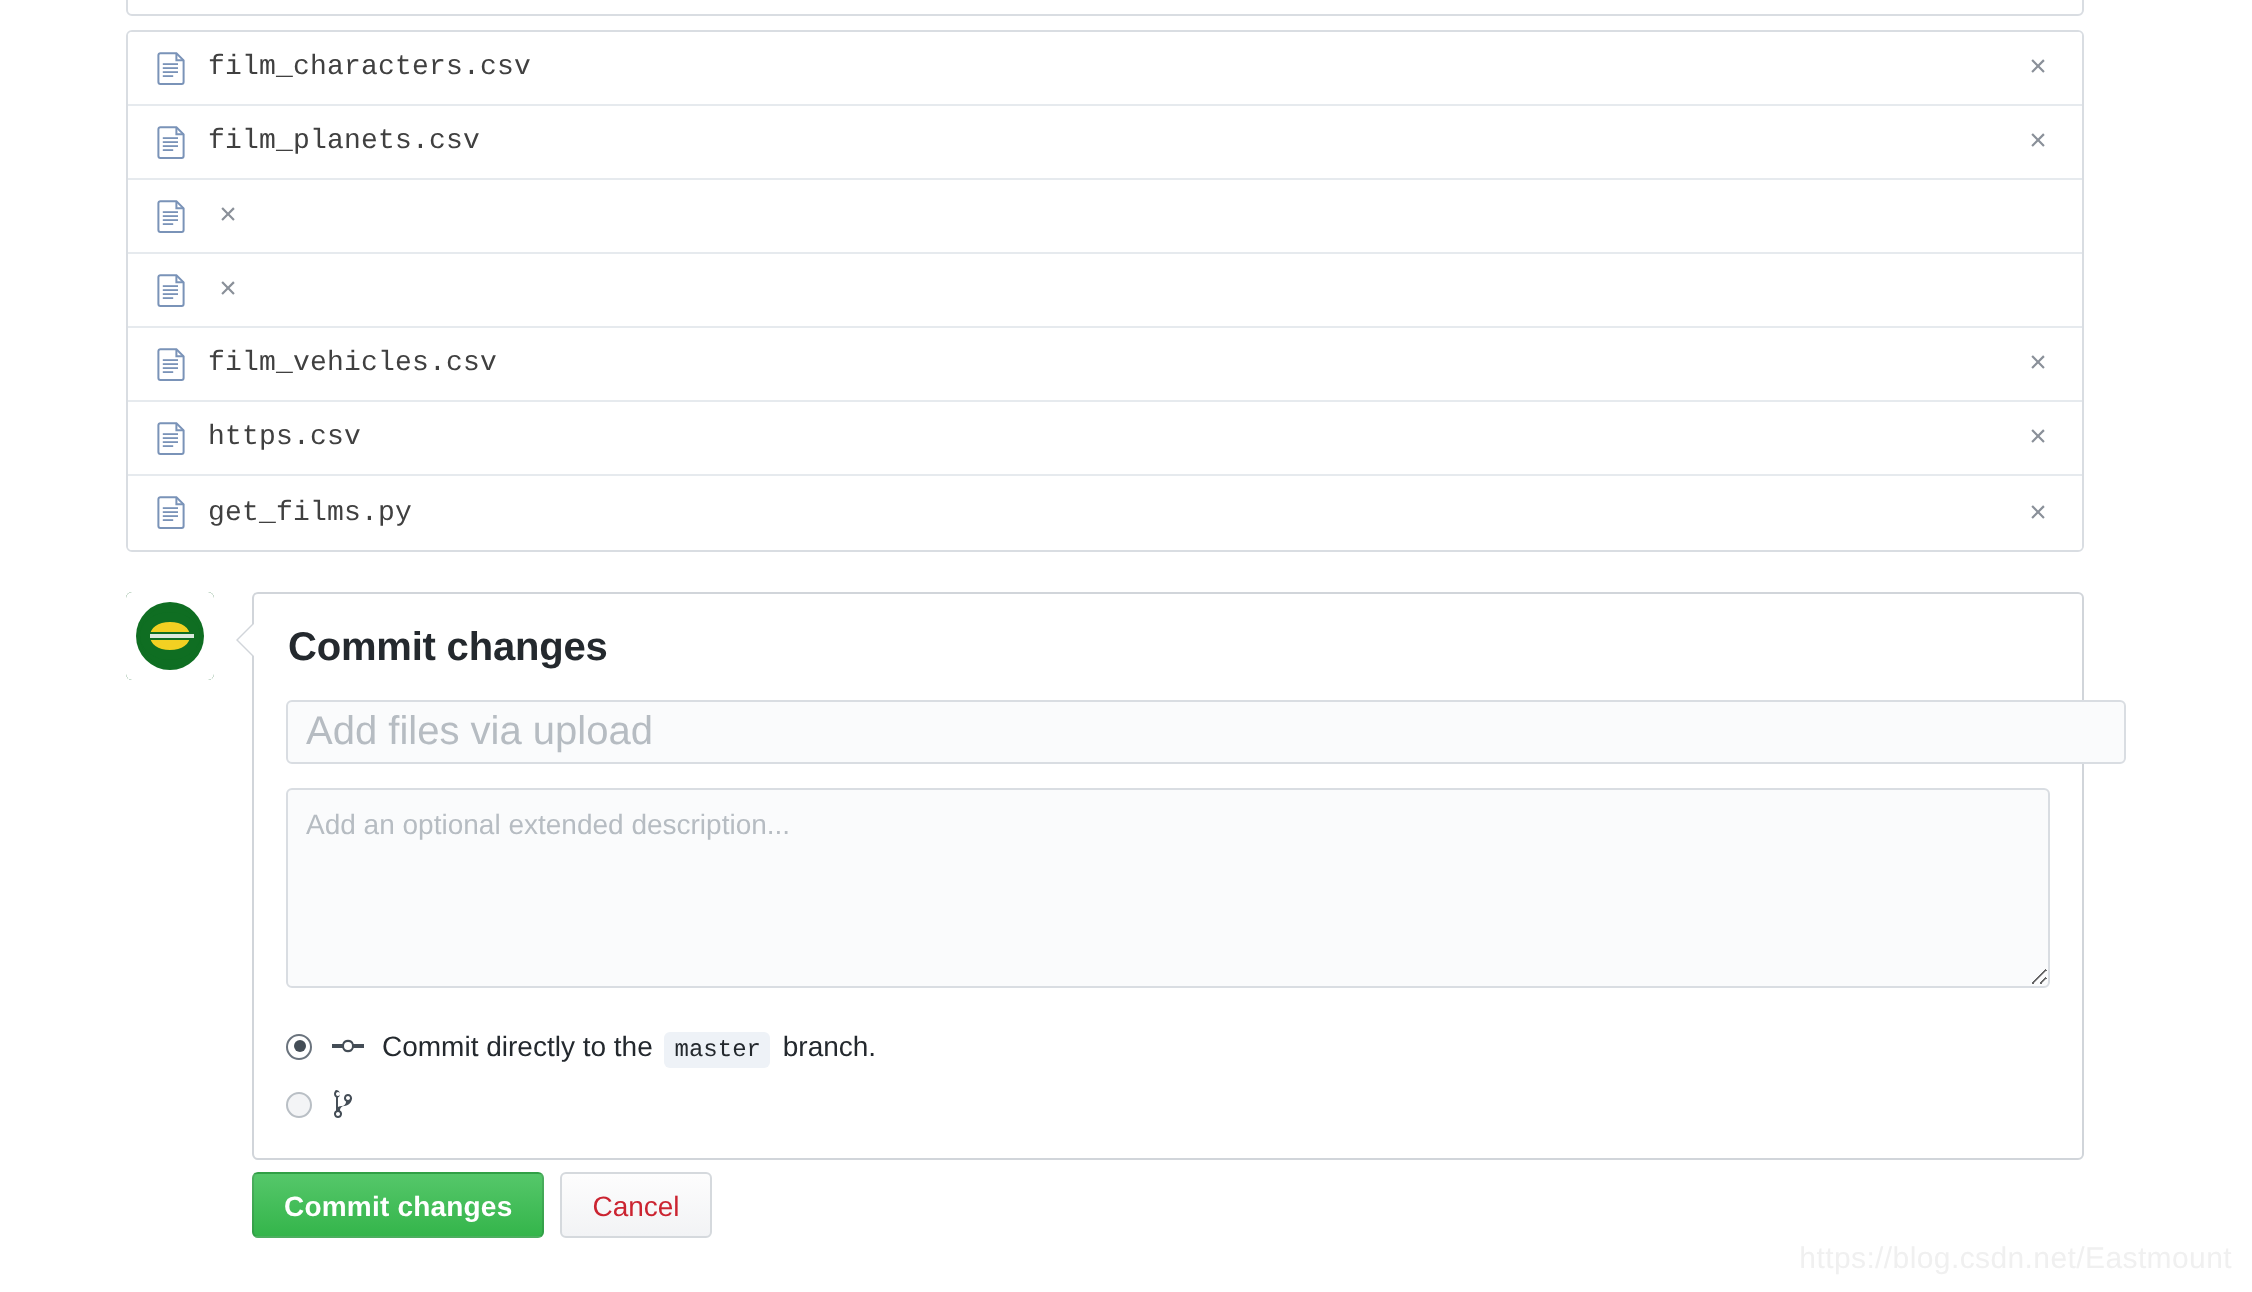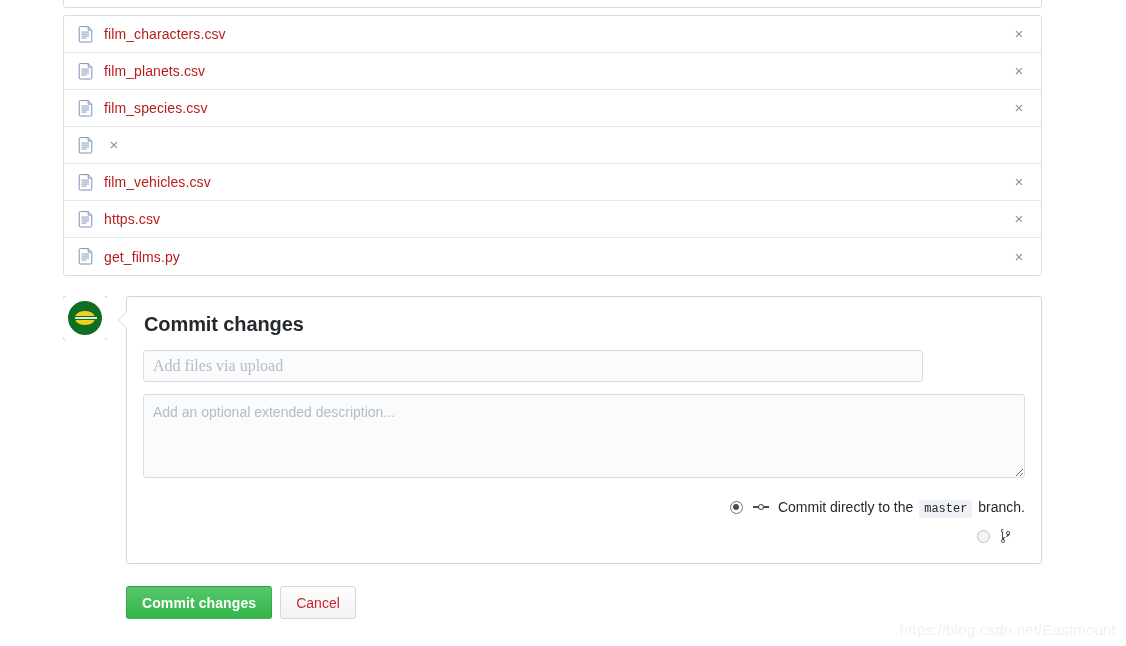--- a/index.html
+++ b/index.html
@@ -59,22 +59,22 @@
   .file-icon {
     width: 16px;
     height: 17px;
     flex: 0 0 16px;
     margin-right: 10px;
     display: block;
   }
   .file-name {
     flex: 1 1 auto;
     font-size: 14px;
-    color: #b91c1c;
-    font-family: Liberation Sans, sans-serif;
+    color: #404040;
+    font-family: Liberation Mono, monospace;
     white-space: nowrap;
     overflow: hidden;
     text-overflow: ellipsis;
     letter-spacing: .1px;
   }
   .file-remove {
     flex: 0 0 auto;
     width: 20px;
     height: 20px;
     line-height: 20px;
@@ -133,37 +133,37 @@
   .commit-title {
     font-size: 20px;
     font-weight: bold;
     color: #24292e;
     margin: 0 0 14px 1px;
     letter-spacing: -.1px;
   }
 
   .commit-summary {
     display: block;
-    width: 780px;
+    width: 920px;
     height: 32px;
     padding: 6px 9px;
-    font-size: 16px;
-    font-family: Liberation Serif, serif;
+    font-size: 20px;
+    font-family: Liberation Sans, sans-serif;
     color: #24292e;
     background: #fafbfc;
     border: 1px solid #d9dde2;
     border-radius: 3px;
     outline: none;
   }
   .commit-summary::placeholder { color: #b6bcc2; }
 
   .commit-description {
     display: block;
     width: 882px;
-    height: 84px;
+    height: 100px;
     margin-top: 12px;
     padding: 7px 9px;
     font-size: 14px;
     font-family: "Liberation Sans", sans-serif;
     color: #24292e;
     background: #fafbfc;
     border: 1px solid #d9dde2;
     border-radius: 3px;
     outline: none;
     resize: vertical;
@@ -172,21 +172,20 @@
   .commit-description::placeholder { color: #b6bcc2; }
 
   
   .radio-group { margin-top: 16px; }
   .radio-row {
     display: flex;
     align-items: center;
     height: 26px;
     font-size: 14px;
     color: #24292e;
-    justify-content: flex-end;
   }
   .radio-row + .radio-row { margin-top: 3px; }
 
   .radio {
     flex: 0 0 13px;
     width: 13px;
     height: 13px;
     border-radius: 50%;
     border: 1px solid #b9bfc5;
     background: #f3f4f6;
@@ -319,21 +318,20 @@
         <svg class="file-icon" viewBox="0 0 16 17">
           <path d="M10.2 0.6H2.2a1 1 0 0 0-1 1v13.4a1 1 0 0 0 1 1h10.6a1 1 0 0 0 1-1V4.2L10.2 0.6z" fill="#ffffff" stroke="#7a93b8" stroke-width="1"></path>
           <path d="M10.2 0.7v3.4h3.5" fill="none" stroke="#7a93b8" stroke-width="1"></path>
           <g fill="#7a93b8">
             <rect x="3.4" y="5.6" width="7.6" height="0.9"></rect>
             <rect x="3.4" y="7.6" width="7.6" height="0.9"></rect>
             <rect x="3.4" y="9.6" width="7.6" height="0.9"></rect>
             <rect x="3.4" y="11.6" width="5.2" height="0.9"></rect>
           </g>
         </svg>
-        <span class="file-name">film_species.csv</span>
         <span class="file-remove">×</span>
       </div>
       <div class="file-row">
         <svg class="file-icon" viewBox="0 0 16 17">
           <path d="M10.2 0.6H2.2a1 1 0 0 0-1 1v13.4a1 1 0 0 0 1 1h10.6a1 1 0 0 0 1-1V4.2L10.2 0.6z" fill="#ffffff" stroke="#7a93b8" stroke-width="1"></path>
           <path d="M10.2 0.7v3.4h3.5" fill="none" stroke="#7a93b8" stroke-width="1"></path>
           <g fill="#7a93b8">
             <rect x="3.4" y="5.6" width="7.6" height="0.9"></rect>
             <rect x="3.4" y="7.6" width="7.6" height="0.9"></rect>
             <rect x="3.4" y="9.6" width="7.6" height="0.9"></rect>

